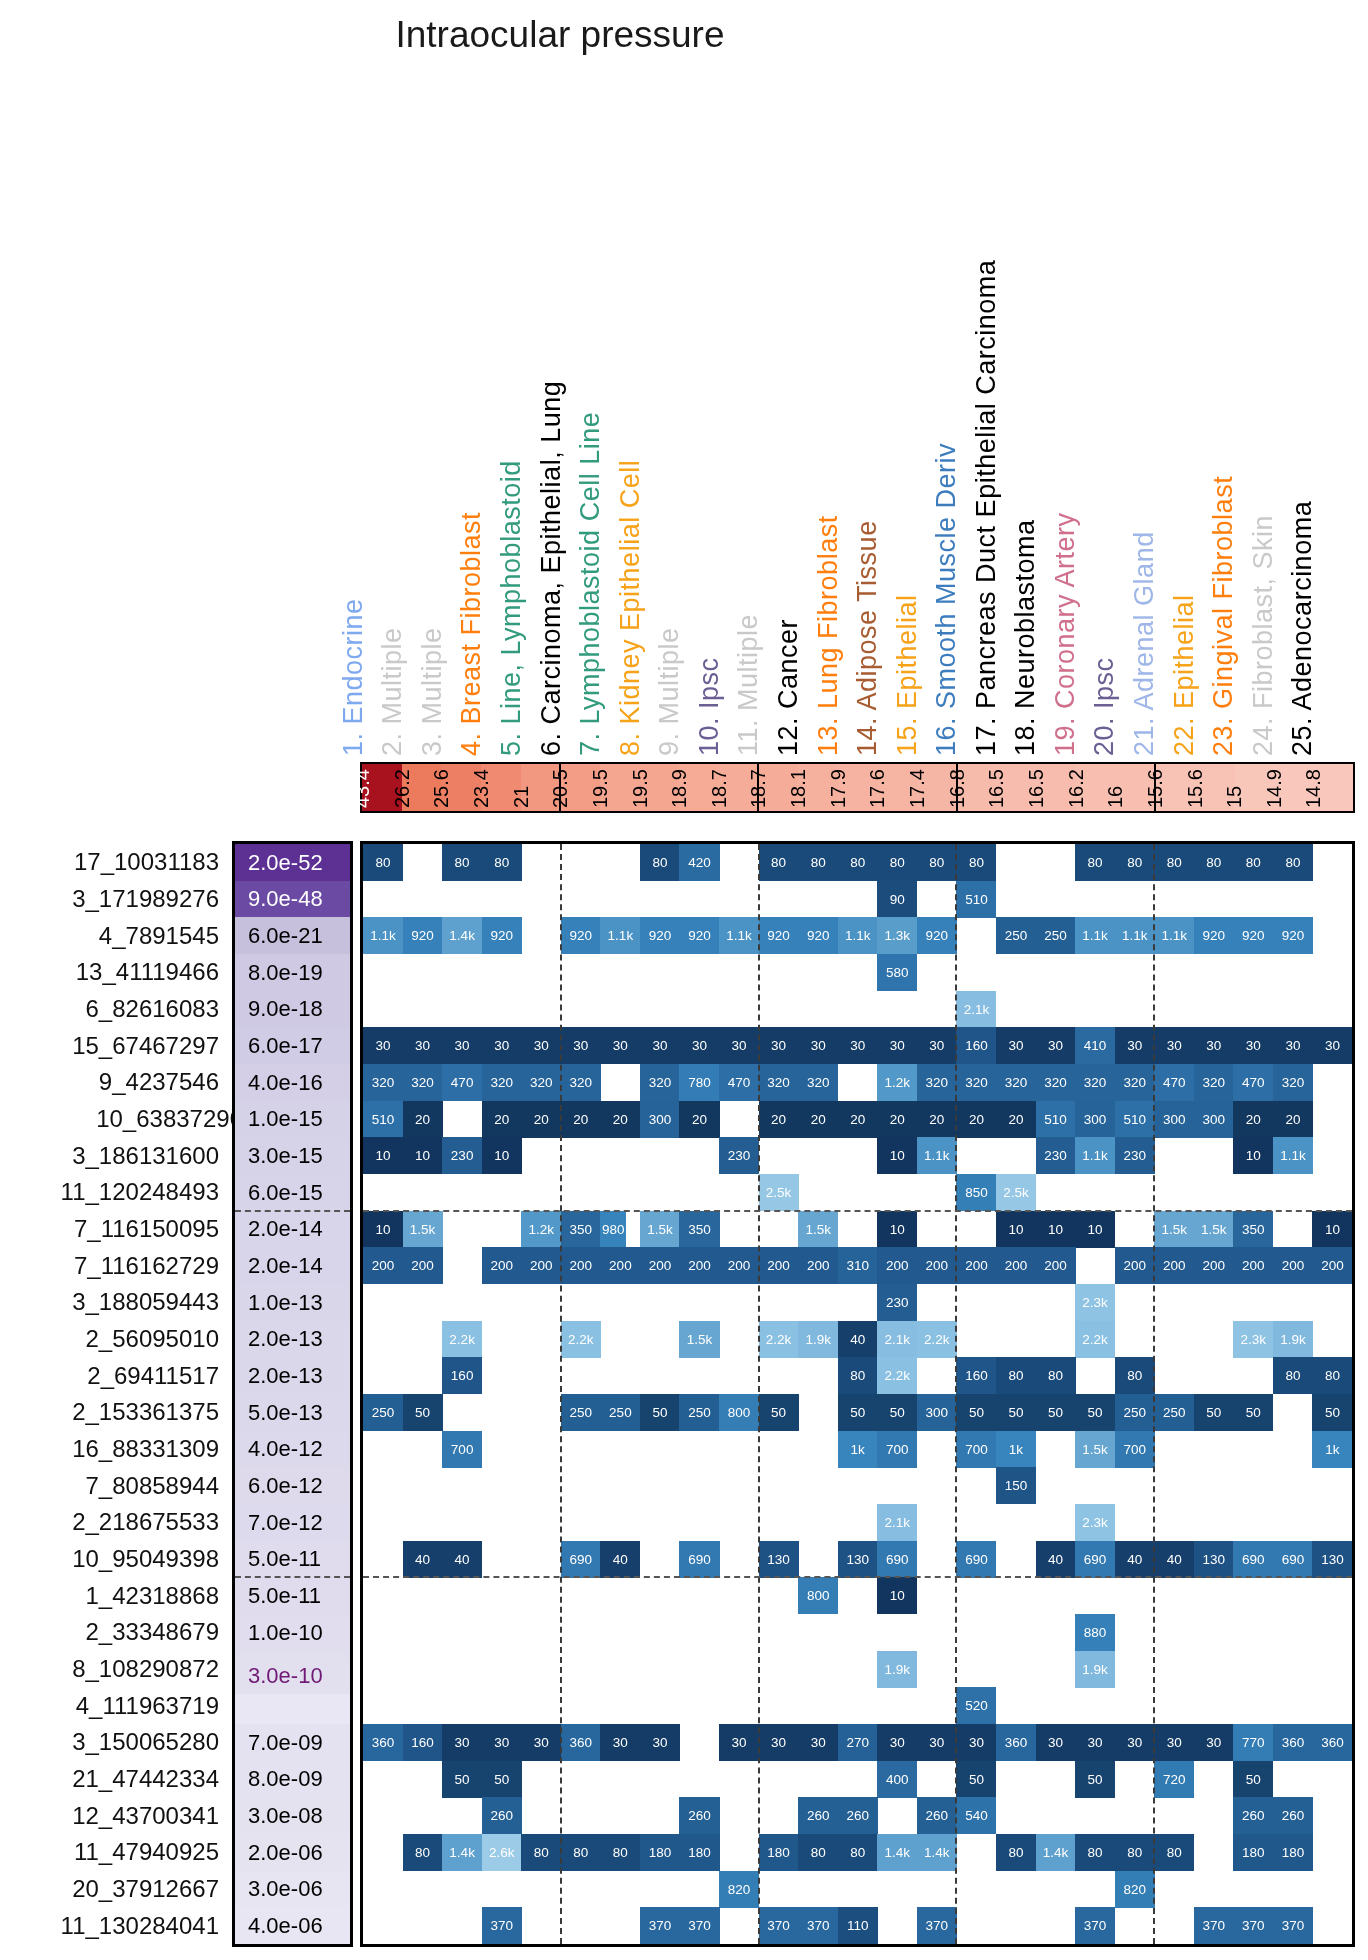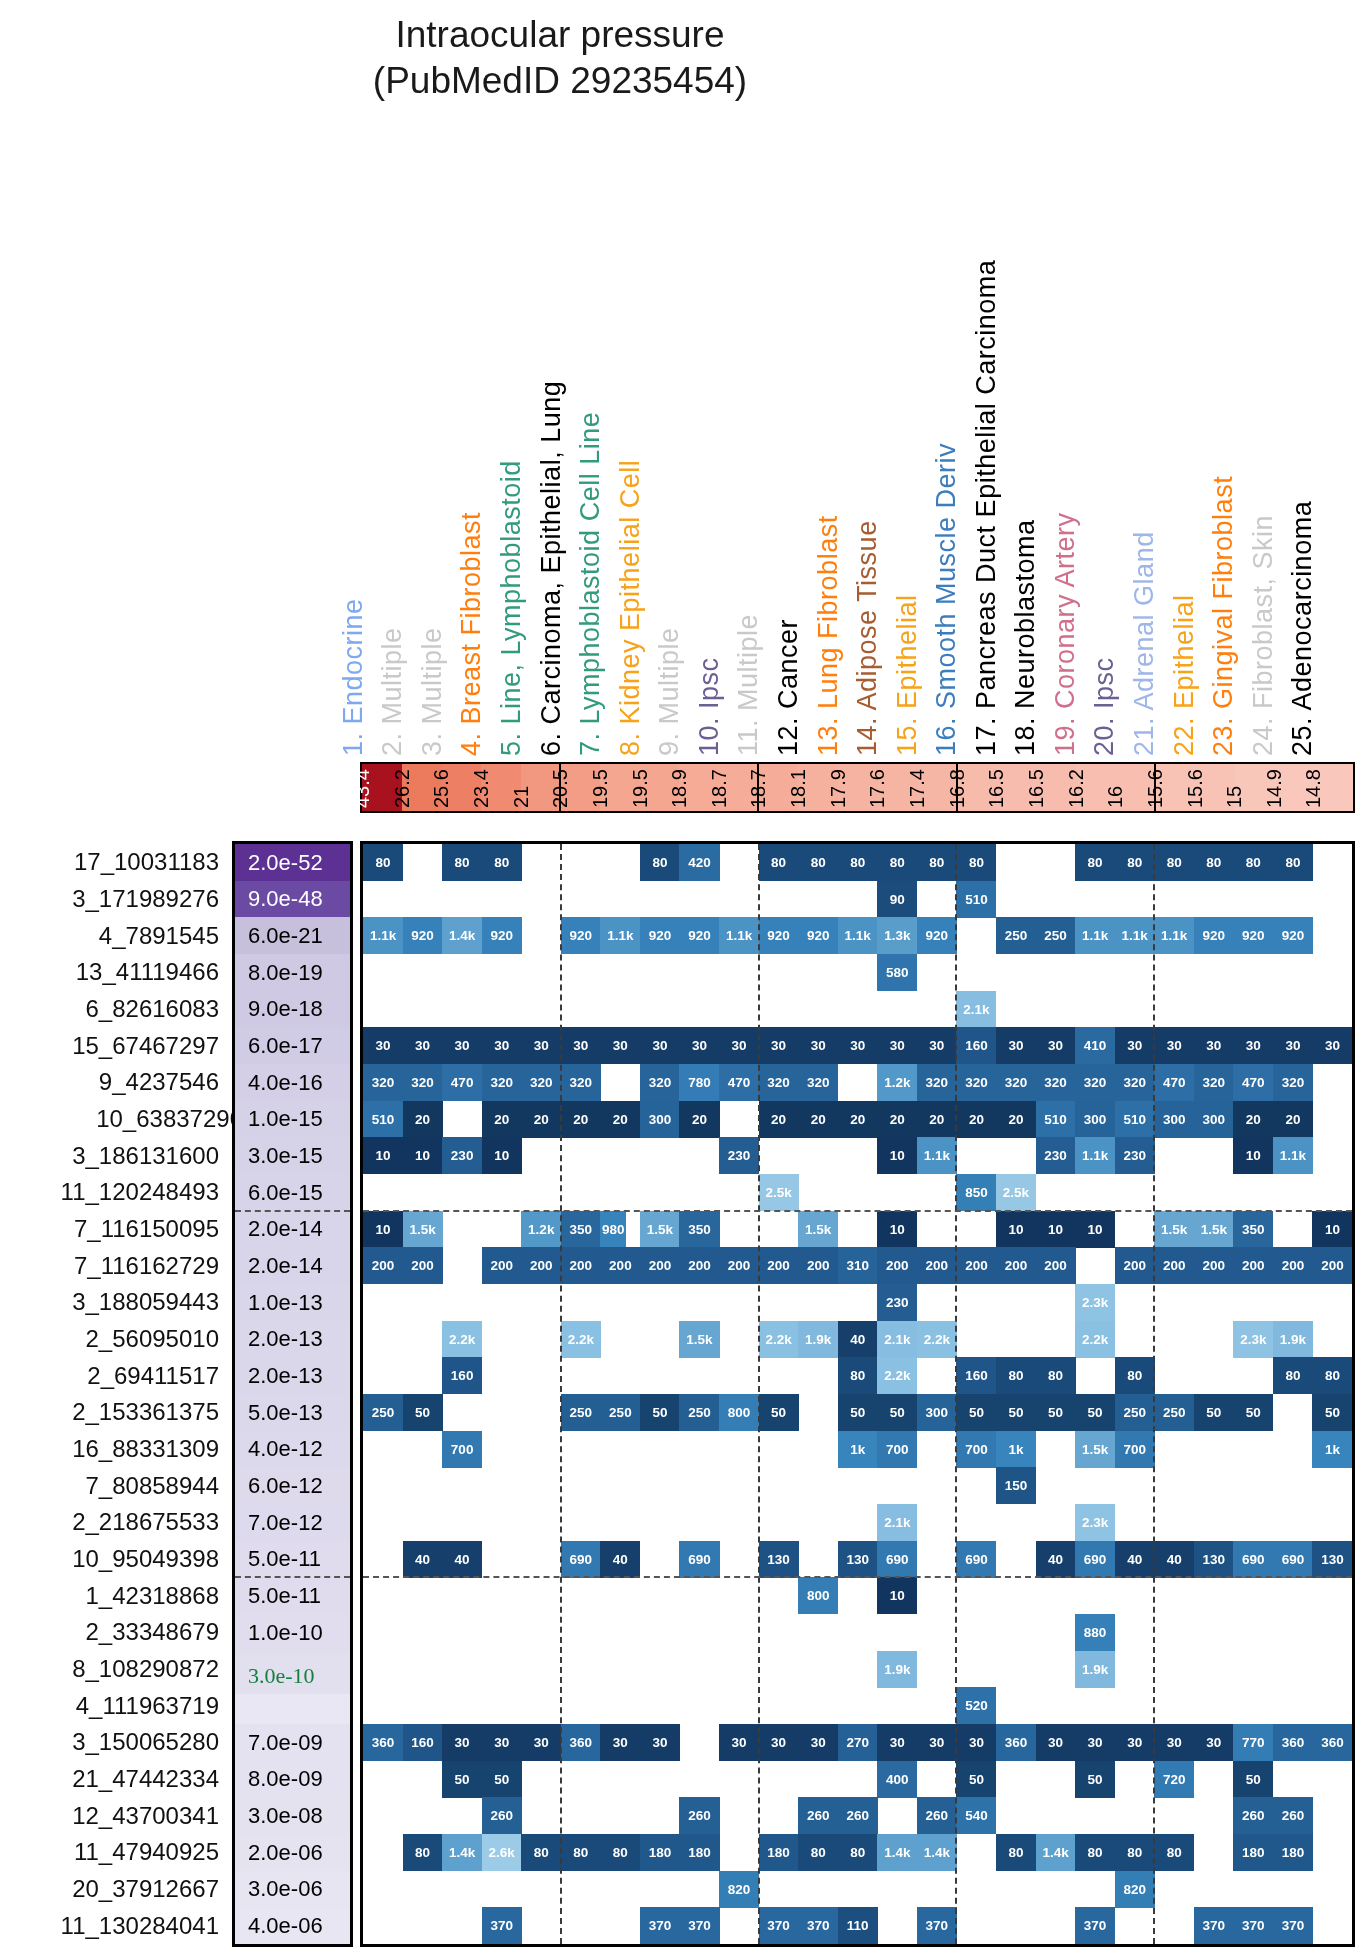--- a/index.html
+++ b/index.html
@@ -16,34 +16,33 @@
          transform:rotate(-90deg);font-size:20px;line-height:20px;white-space:nowrap;}
   .hsep{position:absolute;top:0;height:47px;width:0;border-left:2px solid #000;}
   #pbox{position:absolute;left:232px;top:841px;width:121px;height:1106px;
          border:3px solid #000;box-sizing:border-box;background:#e9e7f3;}
   .pcell{position:absolute;left:0;width:115px;display:flex;align-items:center;
          font-size:22px;padding-left:13px;box-sizing:border-box;}
   #rowlabels{position:absolute;left:0;top:0;}
   .rlabel{position:absolute;left:0;width:219px;display:flex;align-items:center;
          justify-content:flex-end;font-size:24px;color:#111;}
   #heat{position:absolute;left:360px;top:841px;width:995px;height:1106px;
-         border:3px solid #000;box-sizing:border-box;background:#fff;font-weight:bold;}
+         border:3px solid #000;box-sizing:border-box;background:#fff;}
   .cell{position:absolute;display:flex;align-items:center;justify-content:center;}
   .cell span{font-size:13.5px;}
   .vdash{position:absolute;top:0;height:100%;width:0;border-left:2px dashed #3a3a3a;z-index:5;}
   .hdash{position:absolute;left:0;width:100%;height:0;border-top:2.5px dashed #555;z-index:6;}
   .phdash{position:absolute;left:0;width:100%;height:0;border-top:2.5px dashed #555;z-index:6;}
 </style>
 </head>
 <body>
 
 <div id="stage">
   <div class="title">
     <div>Intraocular pressure</div>
-    <div>(PubMedID 29235454)</div>
   </div>
   <div id="collabels">
       <div class="col-label" style="left: 367.78px; top: 726px; color: rgb(127, 169, 238);">1. Endocrine</div>
       <div class="col-label" style="left: 407.34px; top: 726px; color: rgb(201, 201, 201);">2. Multiple</div>
       <div class="col-label" style="left: 446.9px; top: 726px; color: rgb(201, 201, 201);">3. Multiple</div>
       <div class="col-label" style="left: 486.46px; top: 726px; color: rgb(255, 127, 14);">4. Breast Fibroblast</div>
       <div class="col-label" style="left: 526.02px; top: 726px; color: rgb(51, 155, 125);">5. Line, Lymphoblastoid</div>
       <div class="col-label" style="left: 565.58px; top: 726px; color: rgb(0, 0, 0);">6. Carcinoma, Epithelial, Lung</div>
       <div class="col-label" style="left: 605.14px; top: 726px; color: rgb(51, 155, 125);">7. Lymphoblastoid Cell Line</div>
       <div class="col-label" style="left: 644.7px; top: 726px; color: rgb(247, 163, 26);">8. Kidney Epithelial Cell</div>
@@ -195,21 +194,21 @@
       <div class="pcell" style="top: 476.667px; height: 37.1667px; background: rgb(219, 215, 235); color: rgb(0, 0, 0);">2.0e-13</div>
       <div class="pcell" style="top: 513.333px; height: 37.1667px; background: rgb(219, 215, 235); color: rgb(0, 0, 0);">2.0e-13</div>
       <div class="pcell" style="top: 550px; height: 37.1667px; background: rgb(220, 216, 235); color: rgb(0, 0, 0);">5.0e-13</div>
       <div class="pcell" style="top: 586.667px; height: 37.1667px; background: rgb(221, 217, 236); color: rgb(0, 0, 0);">4.0e-12</div>
       <div class="pcell" style="top: 623.333px; height: 37.1667px; background: rgb(222, 218, 236); color: rgb(0, 0, 0);">6.0e-12</div>
       <div class="pcell" style="top: 660px; height: 37.1667px; background: rgb(222, 218, 237); color: rgb(0, 0, 0);">7.0e-12</div>
       <div class="pcell" style="top: 696.667px; height: 37.1667px; background: rgb(224, 220, 237); color: rgb(0, 0, 0);">5.0e-11</div>
       <div class="pcell" style="top: 733.333px; height: 37.1667px; background: rgb(224, 220, 237); color: rgb(0, 0, 0);">5.0e-11</div>
       <div class="pcell" style="top: 770px; height: 37.1667px; background: rgb(225, 221, 238); color: rgb(0, 0, 0);">1.0e-10</div>
       <div class="pcell" style="top: 806.667px; height: 37.1667px; background: rgb(225, 222, 238); color: rgb(0, 0, 0);">2.0e-10</div>
-      <div class="pcell" style="top: 813px; height: 37.1667px; background: rgb(226, 223, 239); color: #15803d; font-family: Liberation Serif, serif;">3.0e-10</div>
+      <div class="pcell" style="top: 813px; height: 37.1667px; background: rgb(226, 223, 239); color: #701a75;">3.0e-10</div>
       <div class="pcell" style="top: 880px; height: 37.1667px; background: rgb(228, 225, 240); color: rgb(0, 0, 0);">7.0e-09</div>
       <div class="pcell" style="top: 916.667px; height: 37.1667px; background: rgb(228, 225, 240); color: rgb(0, 0, 0);">8.0e-09</div>
       <div class="pcell" style="top: 953.333px; height: 37.1667px; background: rgb(229, 226, 240); color: rgb(0, 0, 0);">3.0e-08</div>
       <div class="pcell" style="top: 990px; height: 37.1667px; background: rgb(230, 227, 241); color: rgb(0, 0, 0);">2.0e-06</div>
       <div class="pcell" style="top: 1026.67px; height: 37.1667px; background: rgb(231, 229, 242); color: rgb(0, 0, 0);">3.0e-06</div>
       <div class="pcell" style="top: 1063.33px; height: 37.1667px; background: rgb(232, 230, 242); color: rgb(0, 0, 0);">4.0e-06</div>
       <div class="phdash" style="top: 365.667px;"></div>
       <div class="phdash" style="top: 732.333px;"></div>
     </div>
   <div id="heat">

